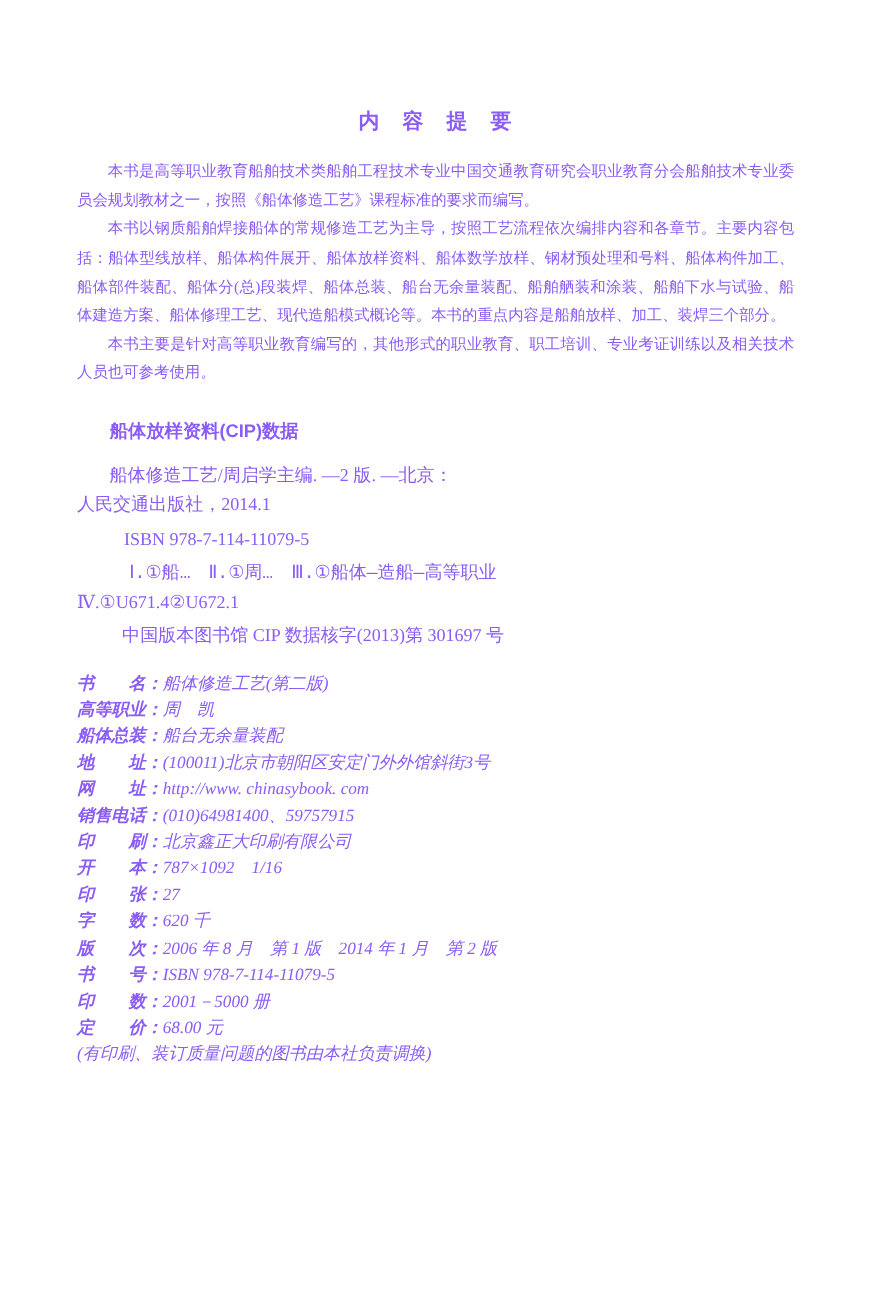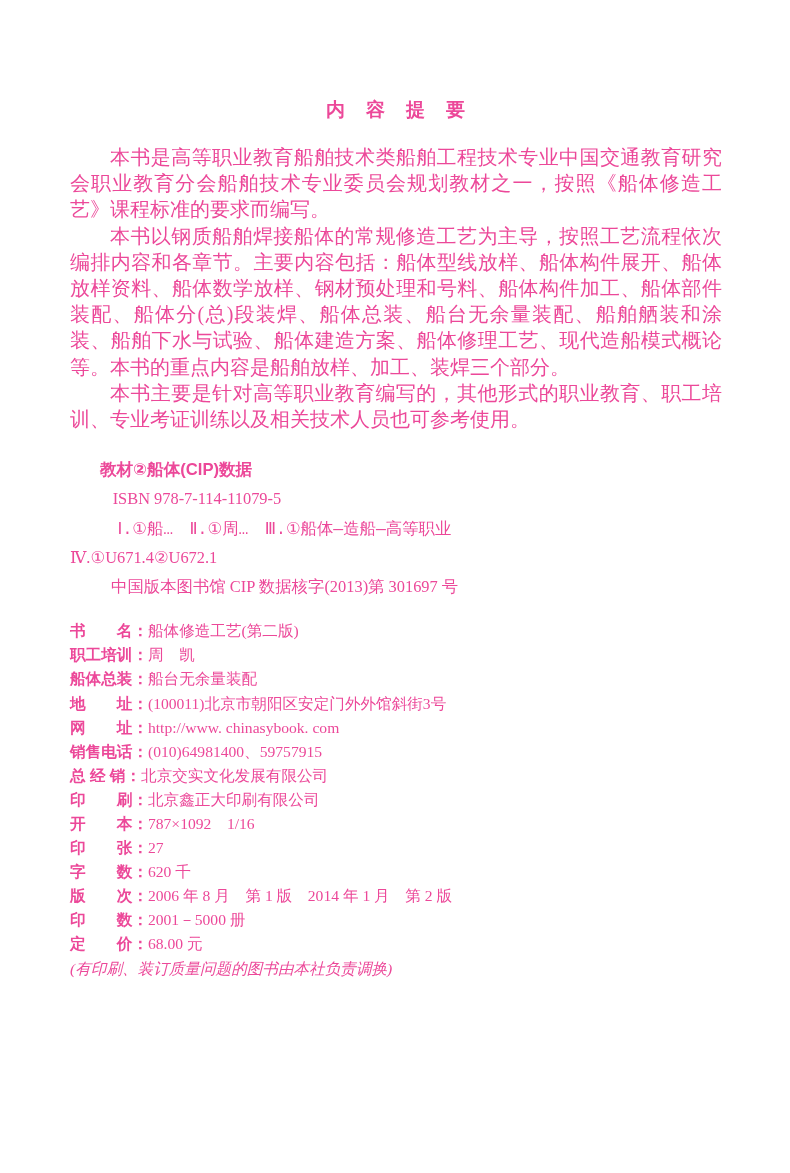--- a/index.html
+++ b/index.html
@@ -4,93 +4,97 @@
 <style>
   * { margin:0; padding:0; box-sizing:border-box; }
   html,body { background:#ffffff; }
   .page {
     width:790px; height:1173px;
     background:#ffffff;
     margin:0 auto;
     position:relative;
     padding:0 68px 0 70px;
     font-family:"Liberation Serif","DejaVu Serif",serif;
-    color:#ec4899;
+    color:#8b5cf6;
     overflow:hidden;
   }
   .doc-title {
     text-align:center;
     font-family:"Liberation Sans","DejaVu Sans",sans-serif;
     font-weight:bold;
     font-size:19px;
     padding-top:97px;
     letter-spacing:1px;
   }
   .intro {
     margin-top:21px;
-    font-size:20px;
+    font-size:14px;
     line-height:26.2px;
     text-align:justify;
   }
   .intro p { text-indent:2em; }
   .cip { margin-top:27px; font-size:16.4px; }
   .cip-heading {
     font-family:"Liberation Sans","DejaVu Sans",sans-serif;
     font-weight:bold;
     font-size:16.6px;
     margin-left:1.8em;
   }
   .cip-source { margin-top:15px; line-height:27px; }
   .cip-source .line1 { text-indent:1.8em; }
   .cip-isbn { margin-top:8px; margin-left:2.6em; }
   .cip-class { margin-top:7px; line-height:27.5px; }
   .cip-class .cls-first { text-indent:2.9em;font-family:Liberation Mono, monospace; }
   .cip-record { margin-top:5px; margin-left:2.5em; }
   .colophon { margin-top:21px; font-size:15.6px; }
-  .colophon-row { line-height:24.1px; white-space:nowrap; }
+  .colophon-row { line-height:24.1px; white-space:nowrap;font-style:italic; }
   .colophon-label {
     font-family:"Liberation Sans","DejaVu Sans",sans-serif;
     font-weight:bold;
   }
   .colophon-note { line-height:24.1px;font-style:italic; }
 </style>
 </head>
 <body>
 
 <div class="page">
 
   <h1 class="doc-title">内　容　提　要</h1>
 
   <div class="intro">
     <p>本书是高等职业教育船舶技术类船舶工程技术专业中国交通教育研究会职业教育分会船舶技术专业委员会规划教材之一，按照《船体修造工艺》课程标准的要求而编写。</p>
     <p>本书以钢质船舶焊接船体的常规修造工艺为主导，按照工艺流程依次编排内容和各章节。主要内容包括：船体型线放样、船体构件展开、船体放样资料、船体数学放样、钢材预处理和号料、船体构件加工、船体部件装配、船体分(总)段装焊、船体总装、船台无余量装配、船舶舾装和涂装、船舶下水与试验、船体建造方案、船体修理工艺、现代造船模式概论等。本书的重点内容是船舶放样、加工、装焊三个部分。</p>
     <p>本书主要是针对高等职业教育编写的，其他形式的职业教育、职工培训、专业考证训练以及相关技术人员也可参考使用。</p>
   </div>
 
   <div class="cip">
-    <div class="cip-heading">教材②船体(CIP)数据</div>
+    <div class="cip-heading">船体放样资料(CIP)数据</div>
+    <div class="cip-source">
+      <p class="line1">船体修造工艺/周启学主编. —2 版. —北京：</p>
+      <p class="line2">人民交通出版社，2014.1</p>
+    </div>
     <div class="cip-isbn">ISBN 978-7-114-11079-5</div>
     <div class="cip-class">
       <p class="cls-first">Ⅰ.①船…　Ⅱ.①周…　Ⅲ.①船体—造船—高等职业</p>
       <p>Ⅳ.①U671.4②U672.1</p>
     </div>
     <div class="cip-record">中国版本图书馆 CIP 数据核字(2013)第 301697 号</div>
   </div>
 
   <div class="colophon">
     <div class="colophon-row"><span class="colophon-label">书　　名：</span><span class="colophon-value">船体修造工艺(第二版)</span></div>
-    <div class="colophon-row"><span class="colophon-label">职工培训：</span><span class="colophon-value">周　凯</span></div>
+    <div class="colophon-row"><span class="colophon-label">高等职业：</span><span class="colophon-value">周　凯</span></div>
     <div class="colophon-row"><span class="colophon-label">船体总装：</span><span class="colophon-value">船台无余量装配</span></div>
     <div class="colophon-row"><span class="colophon-label">地　　址：</span><span class="colophon-value">(100011)北京市朝阳区安定门外外馆斜街3号</span></div>
     <div class="colophon-row"><span class="colophon-label">网　　址：</span><span class="colophon-value">http://www. chinasybook. com</span></div>
     <div class="colophon-row"><span class="colophon-label">销售电话：</span><span class="colophon-value">(010)64981400、59757915</span></div>
-    <div class="colophon-row"><span class="colophon-label">总 经 销：</span><span class="colophon-value">北京交实文化发展有限公司</span></div>
     <div class="colophon-row"><span class="colophon-label">印　　刷：</span><span class="colophon-value">北京鑫正大印刷有限公司</span></div>
     <div class="colophon-row"><span class="colophon-label">开　　本：</span><span class="colophon-value">787×1092　1/16</span></div>
     <div class="colophon-row"><span class="colophon-label">印　　张：</span><span class="colophon-value">27</span></div>
     <div class="colophon-row"><span class="colophon-label">字　　数：</span><span class="colophon-value">620 千</span></div>
     <div class="colophon-row"><span class="colophon-label">版　　次：</span><span class="colophon-value">2006 年 8 月　第 1 版　2014 年 1 月　第 2 版</span></div>
+    <div class="colophon-row"><span class="colophon-label">书　　号：</span><span class="colophon-value">ISBN 978-7-114-11079-5</span></div>
     <div class="colophon-row"><span class="colophon-label">印　　数：</span><span class="colophon-value">2001－5000 册</span></div>
     <div class="colophon-row"><span class="colophon-label">定　　价：</span><span class="colophon-value">68.00 元</span></div>
     <div class="colophon-note">(有印刷、装订质量问题的图书由本社负责调换)</div>
   </div>
 
 </div>
 
 </body></html>

